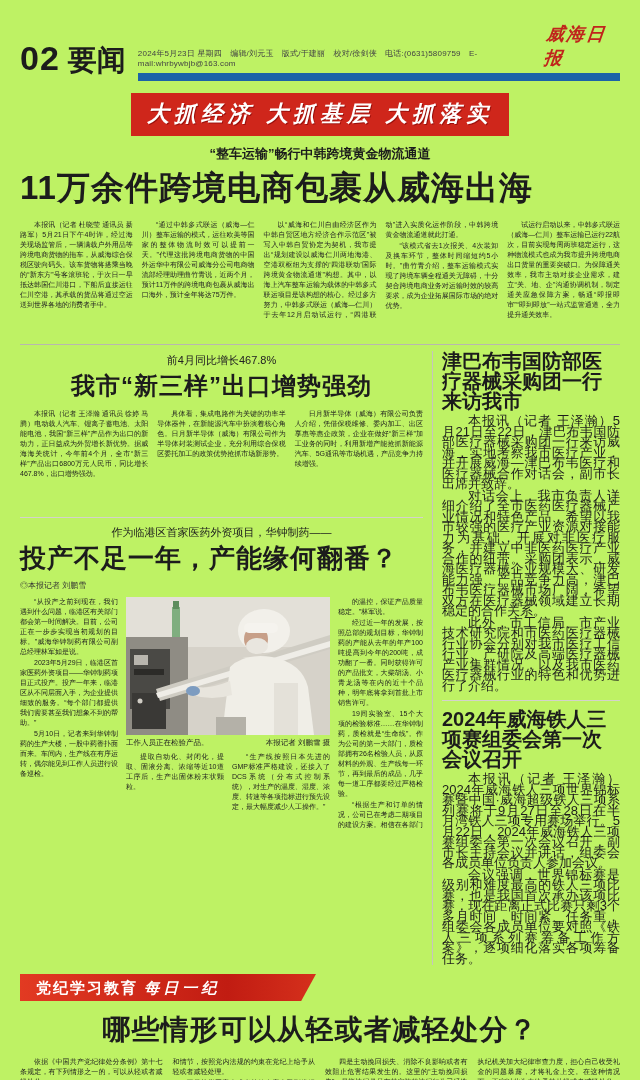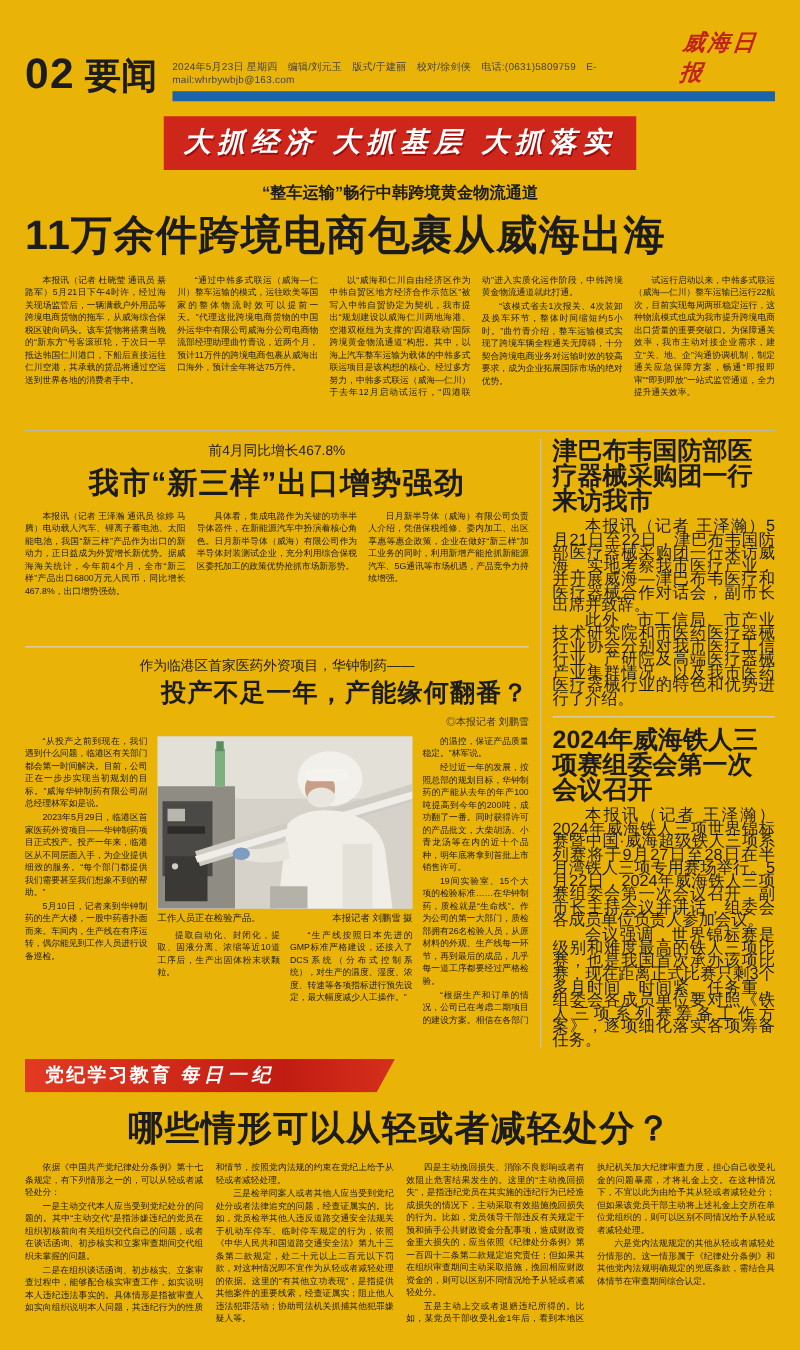--- a/index.html
+++ b/index.html
@@ -1,19 +1,19 @@
 <!DOCTYPE html>
 <html><head>
 <meta charset="utf-8">
 <style>
   * { margin:0; padding:0; box-sizing:border-box; }
   html,body { background:#e8e6e0; }
   .page {
     position:relative; width:640px; height:1080px; margin:0 auto;
-    background:#eab308; color:#1c1c1c; overflow:hidden;
+    background:#bef264; color:#1c1c1c; overflow:hidden;
     font-family:"Liberation Sans", sans-serif;
     padding:0 20px;
   }
   
   .masthead { display:flex; align-items:flex-end; padding-top:22px; gap:12px; }
   .mast-left { display:flex; align-items:baseline; gap:8px; white-space:nowrap; }
   .page-num { font-size:34px; font-weight:700; letter-spacing:1px; }
   .section-name { font-size:29px; font-weight:900; }
   .mast-mid { flex:1; display:flex; flex-direction:column; }
   .mast-row { display:flex; align-items:flex-end; justify-content:space-between; }
@@ -37,22 +37,22 @@
   .main-left { width:412px; padding-right:9px; }
   .main-right { flex:1; border-left:1px solid #c6c4bd; padding-left:9px; }
   
   .exp-kicker { text-align:center; font-size:11px; color:#222; margin-top:2px; }
   .exp-headline { text-align:center; font-size:24px; font-weight:900; letter-spacing:1px; margin:2px 0 7px; }
   .exp-body { column-count:3; column-gap:9px; font-size:7px; line-height:10px;
     text-align:justify; height:100px; overflow:hidden; }
   
   .feature { border-top:1px solid #d4d2cb; margin-top:8px; padding-top:7px; }
   .feat-kicker { text-align:center; font-size:11px; margin-bottom:1px; }
-  .feat-headline { text-align:right; font-size:20px; font-weight:900; letter-spacing:1px; }
-  .feat-byline { text-align:right; font-size:8px; color:#333; margin:4px 0 6px; }
+  .feat-headline { text-align:left; font-size:26px; font-weight:900; letter-spacing:1px; }
+  .feat-byline { text-align:left; font-size:8px; color:#333; margin:4px 0 6px; }
   .feat-body { display:flex; gap:8px; height:232px; overflow:hidden; font-size:7px; line-height:10px; text-align:justify; }
   .feat-col-left { width:98px; }
   .feat-center { width:204px; display:flex; flex-direction:column; }
   .feat-figure { width:204px; height:138px; background:#d8d5cc; position:relative; overflow:hidden; }
   .feat-caption { font-size:7.5px; color:#222; margin:3px 0 4px; display:flex; justify-content:space-between; }
   .feat-under { column-count:2; column-gap:8px; flex:1; overflow:hidden; }
   .feat-col-right { flex:1; overflow:hidden; }
   
   .side-title { font-size:20px; font-weight:900; line-height:20px; margin-bottom:5px; }
   .side-body { font-size:13px; line-height:10.5px; text-align:justify; }
@@ -170,20 +170,21 @@
           </div>
         </div>
       </div>
     </div>
 
     <div class="main-right">
       <div>
         <div class="side-title">津巴布韦国防部医疗器械采购团一行来访我市</div>
         <div class="side-body">
           <p class="art">本报讯（记者 王泽瀚）5月21日至22日，津巴布韦国防部医疗器械采购团一行来访威海，实地考察我市医疗产业，并开展威海—津巴布韦医疗和医疗器械合作对话会，副市长出席并致辞。</p>
+          <p class="art">对话会上，我市负责人详细介绍了全市医药医疗器械产业情况和特色产品，希望以我市较强的医疗产业资源对接能力为基础，开展对非医疗服务，并建立中非医药医疗产业合作的纽带。采购团表示，威海医疗器械企业规模大、研发能力强、产品竞争力高，津巴布韦医疗器械市场广阔，希望双方在医疗器械领域建立长期稳定的合作关系。</p>
           <p class="art">此外，市工信局、市产业技术研究院和市医药医疗器械行业协会分别对我市医疗工信行业、产研院及高端医疗器械产业集群情况，以及我市医药医疗器械行业的特色和优势进行了介绍。</p>
         </div>
       </div>
       <div class="side-split"></div>
       <div>
         <div class="side-title">2024年威海铁人三项赛组委会第一次会议召开</div>
         <div class="side-body">
           <p class="art">本报讯（记者 王泽瀚）2024年威海铁人三项世界锦标赛暨中国·威海超级铁人三项系列赛将于9月27日至28日在半月湾铁人三项专用赛场举行。5月22日，2024年威海铁人三项赛组委会第一次会议召开，副市长主持会议并讲话，组委会各成员单位负责人参加会议。</p>
           <p class="art">会议强调，世界锦标赛是级别和难度最高的铁人三项比赛，也是我国首次承办该项比赛，现在距离正式比赛只剩3个多月时间，时间紧、任务重，组委会各成员单位要对照《铁人三项系列赛筹备工作方案》，逐项细化落实各项筹备任务。</p>
         </div>

